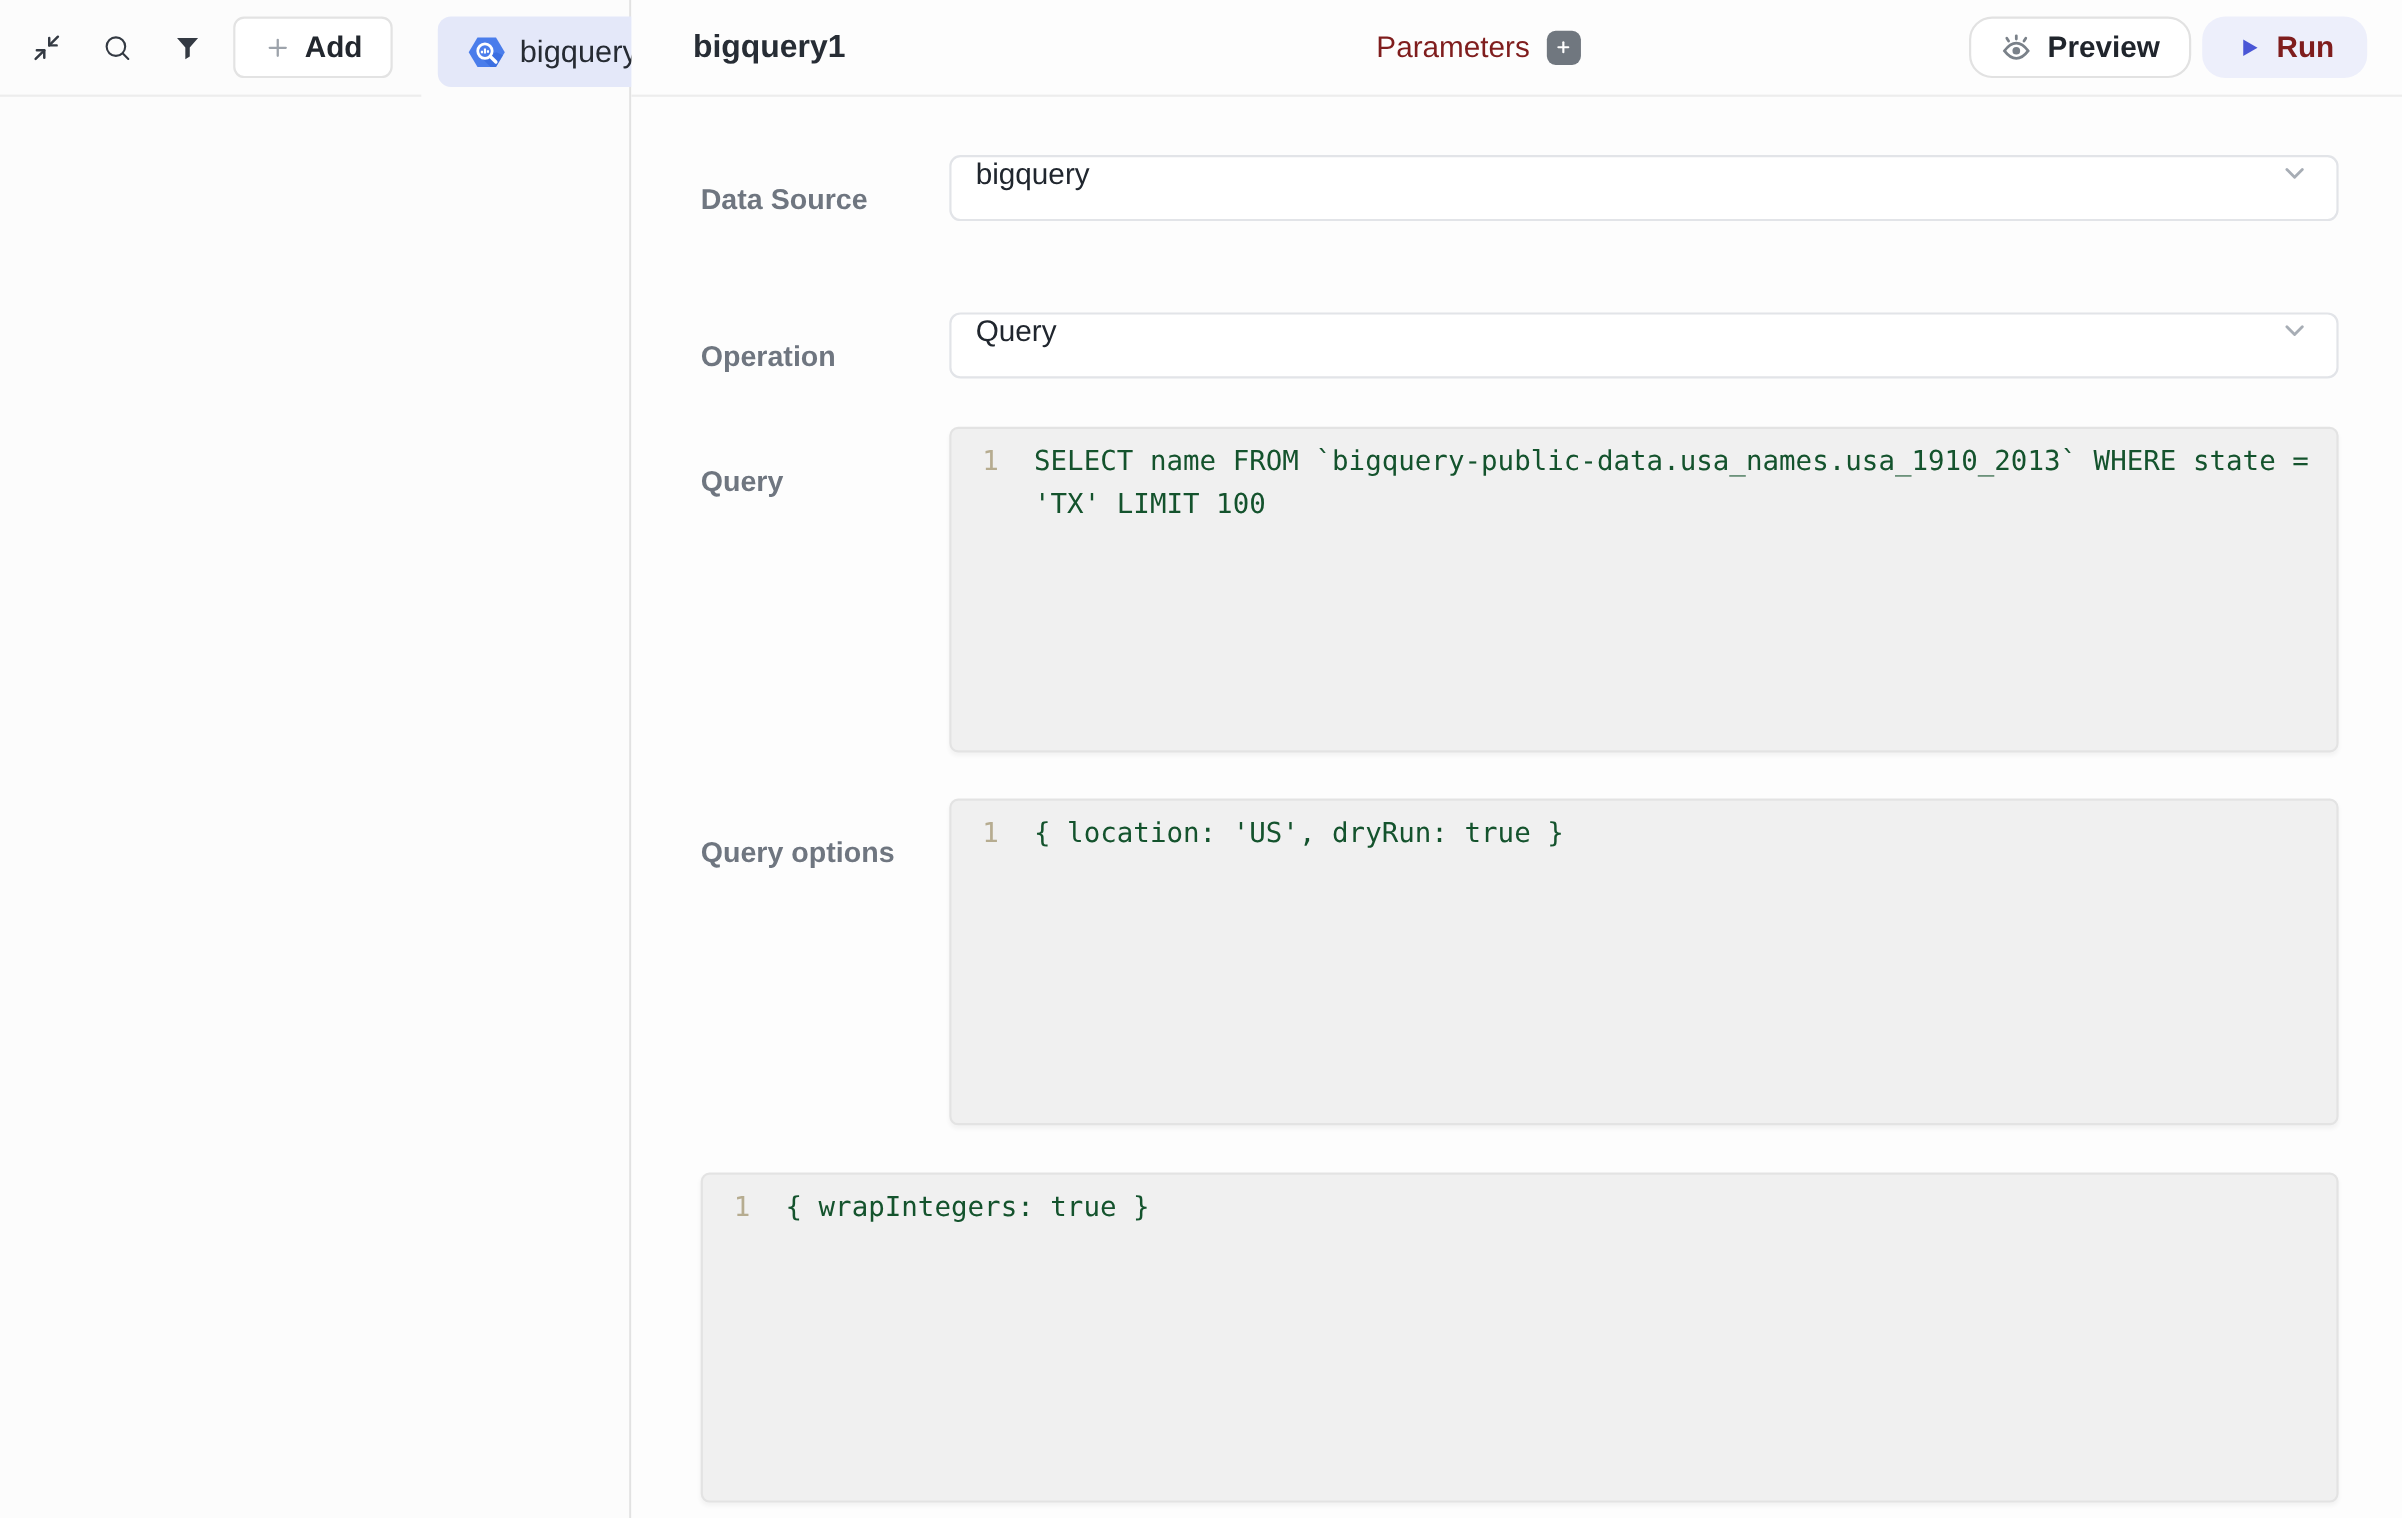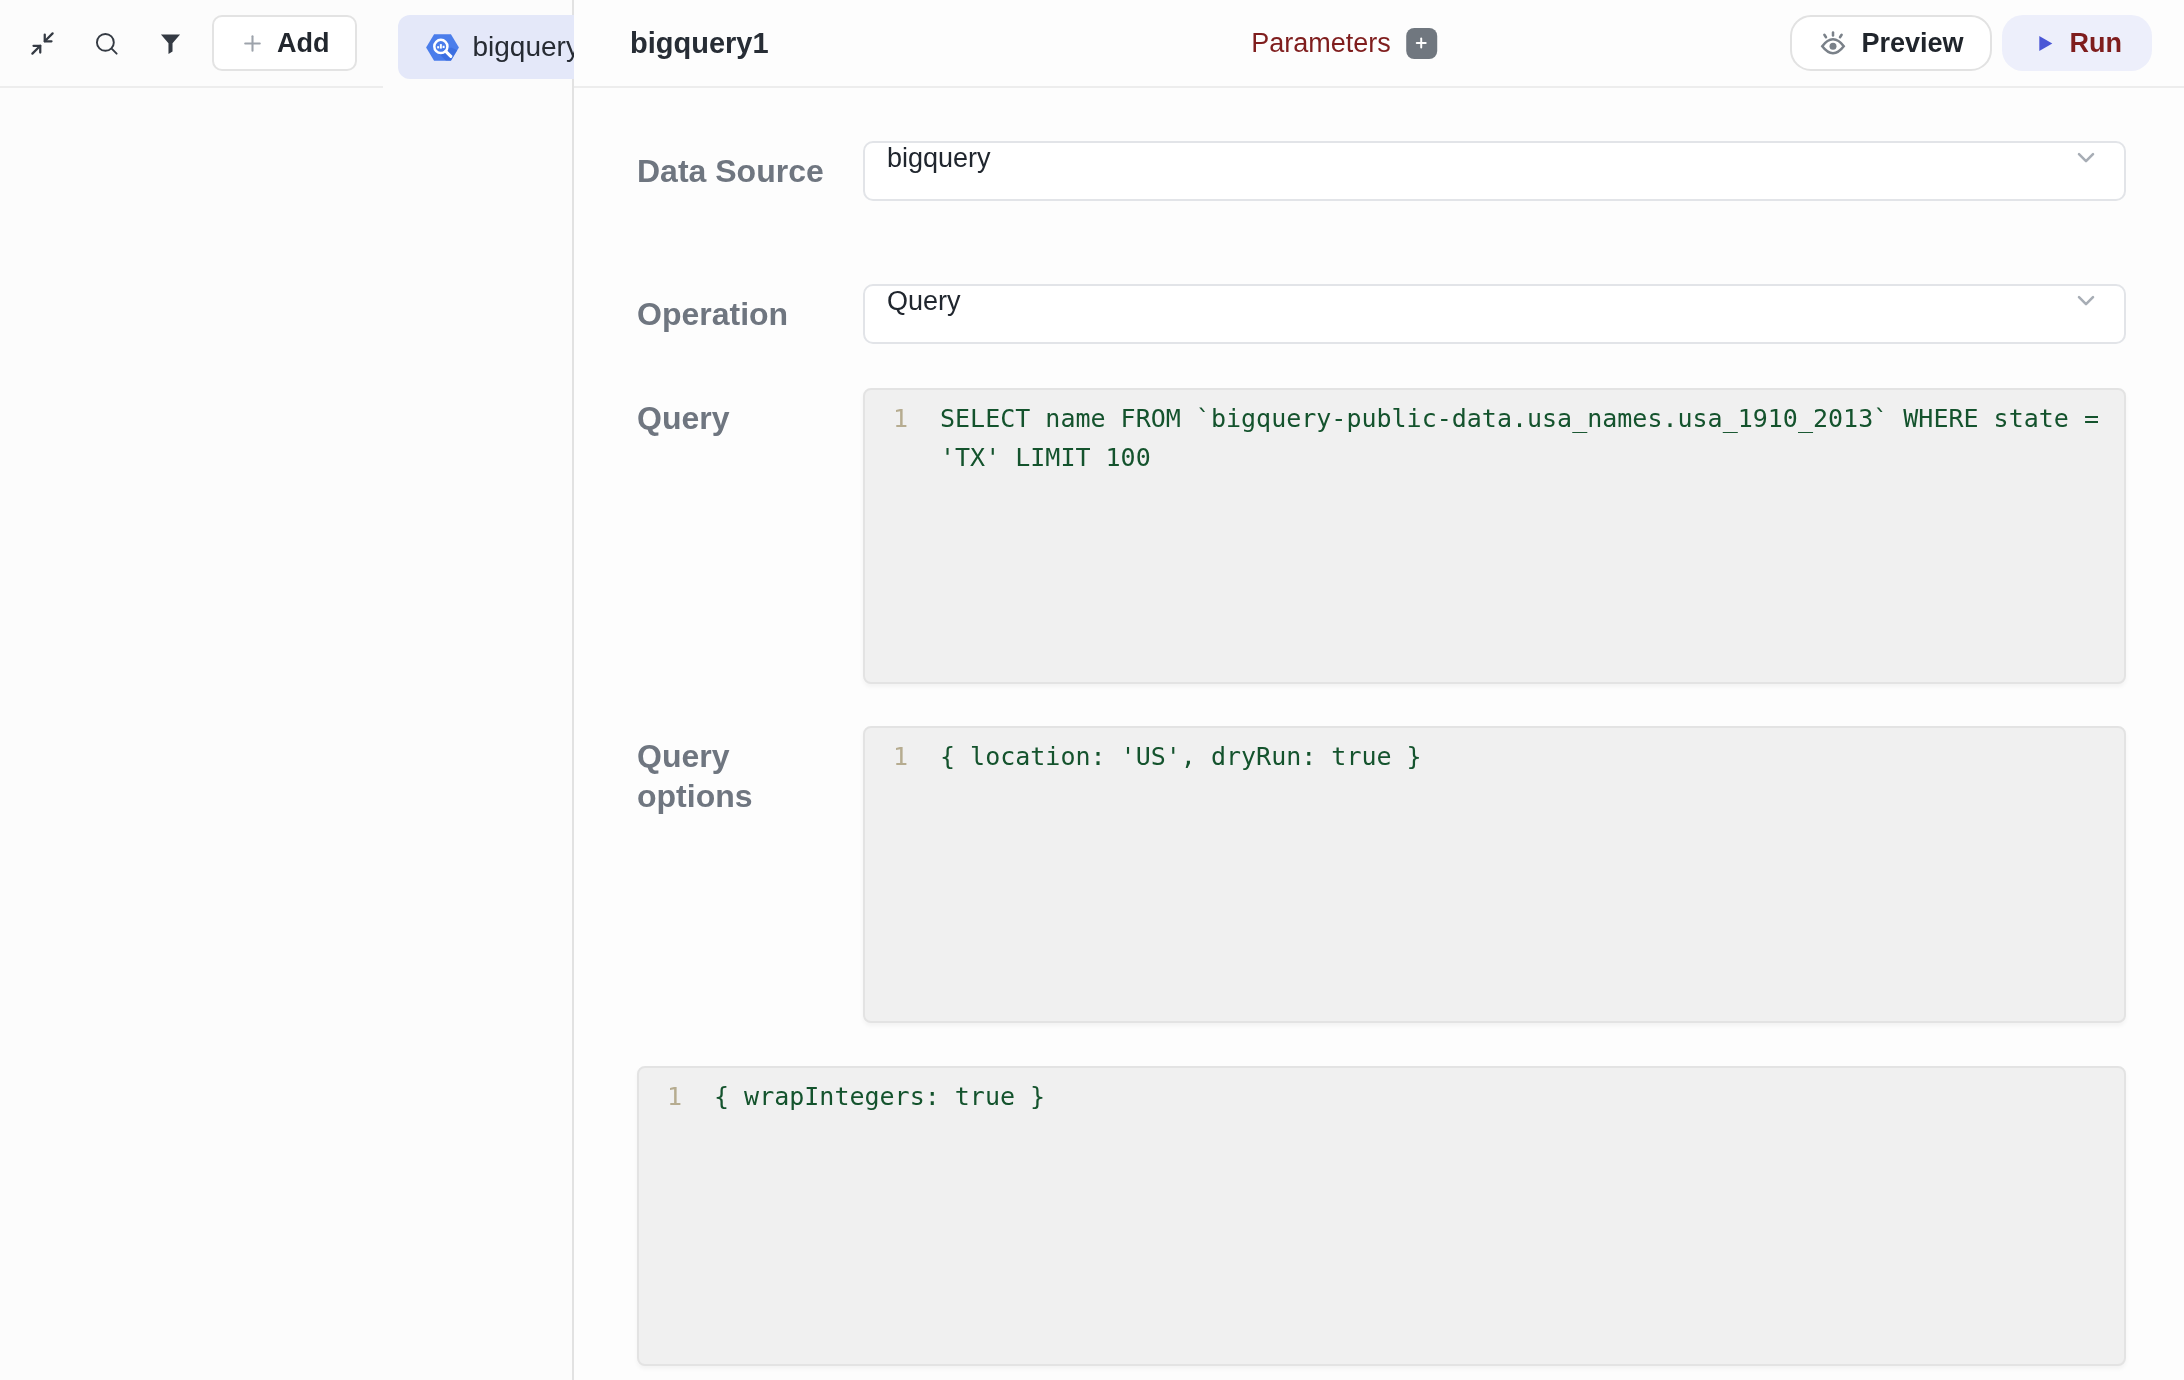--- a/index.html
+++ b/index.html
@@ -39,21 +39,21 @@
   .preview-btn span{font-size:27px;font-weight:700;color:#20252C;}
   .run-btn{padding:0 30px;background:#EDEFFB;border:none;gap:13px;}
   .run-btn svg{width:25px;height:25px;}
   .run-btn span{font-size:27px;font-weight:700;color:#7f1d1d;}
 
   
   .form{padding:53px 58px 0 63px;}
   .row{display:flex;}
   .row-select{align-items:center;}
   .row-editor{align-items:flex-start;}
-  .row-label{width:226px;flex:0 0 226px;padding-right:20px;font-size:32px;font-weight:700;color:#6F7680;line-height:40px;}
+  .row-label{width:226px;flex:0 0 226px;padding-right:20px;font-size:26px;font-weight:700;color:#6F7680;line-height:40px;margin-top:19px;}
   .row-editor .row-label{padding-top:10px;}
 
   .select{flex:1;height:60px;border:2px solid #E2E4E8;border-radius:10px;background:#FFFFFF;display:flex;align-items:flex-start;padding:0 24px 0 22px;cursor:pointer;}
   .select-value{font-size:27px;color:#20262E;}
   .select .chev{margin-left:auto;width:28px;height:28px;display:flex;}
 
   .editor{flex:1;background:#F0F0F0;border:2px solid #E3E3E3;border-radius:8px;box-shadow:0 3px 4px rgba(0,0,0,0.045);padding:9px 10px 0 0;overflow:hidden;}
   .code-line{display:flex;font-family:"DejaVu Sans Mono",monospace;font-size:25px;line-height:39px;}
   .gutter{width:75px;flex:0 0 75px;text-align:right;padding-right:32px;color:#B6AC90;}
   .code{flex:1;color:#14532d;white-space:pre-wrap;word-break:normal;}

